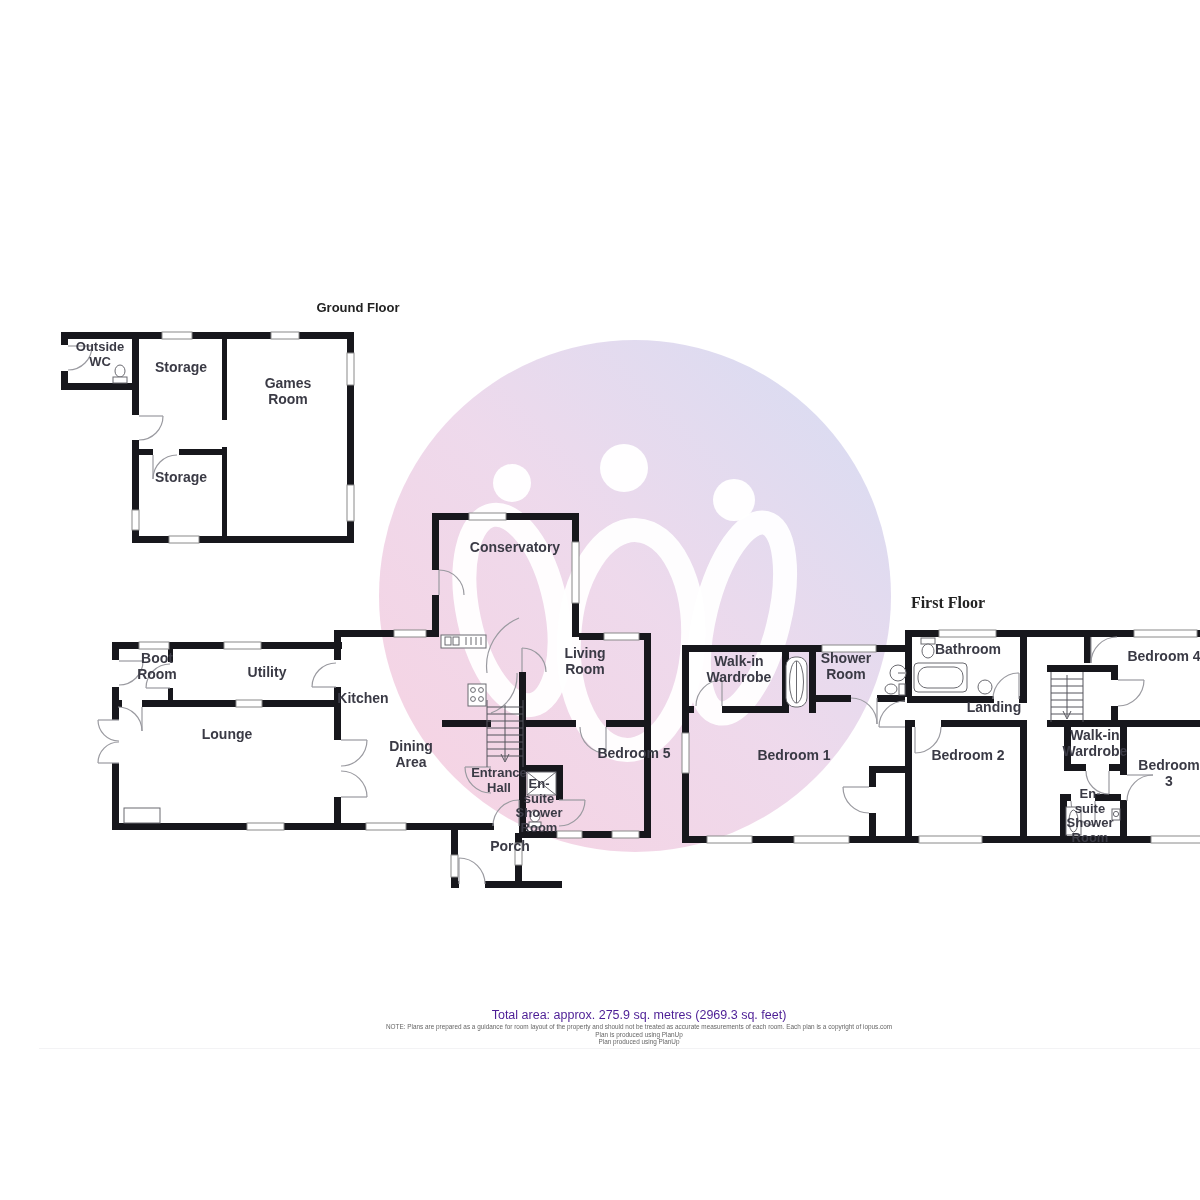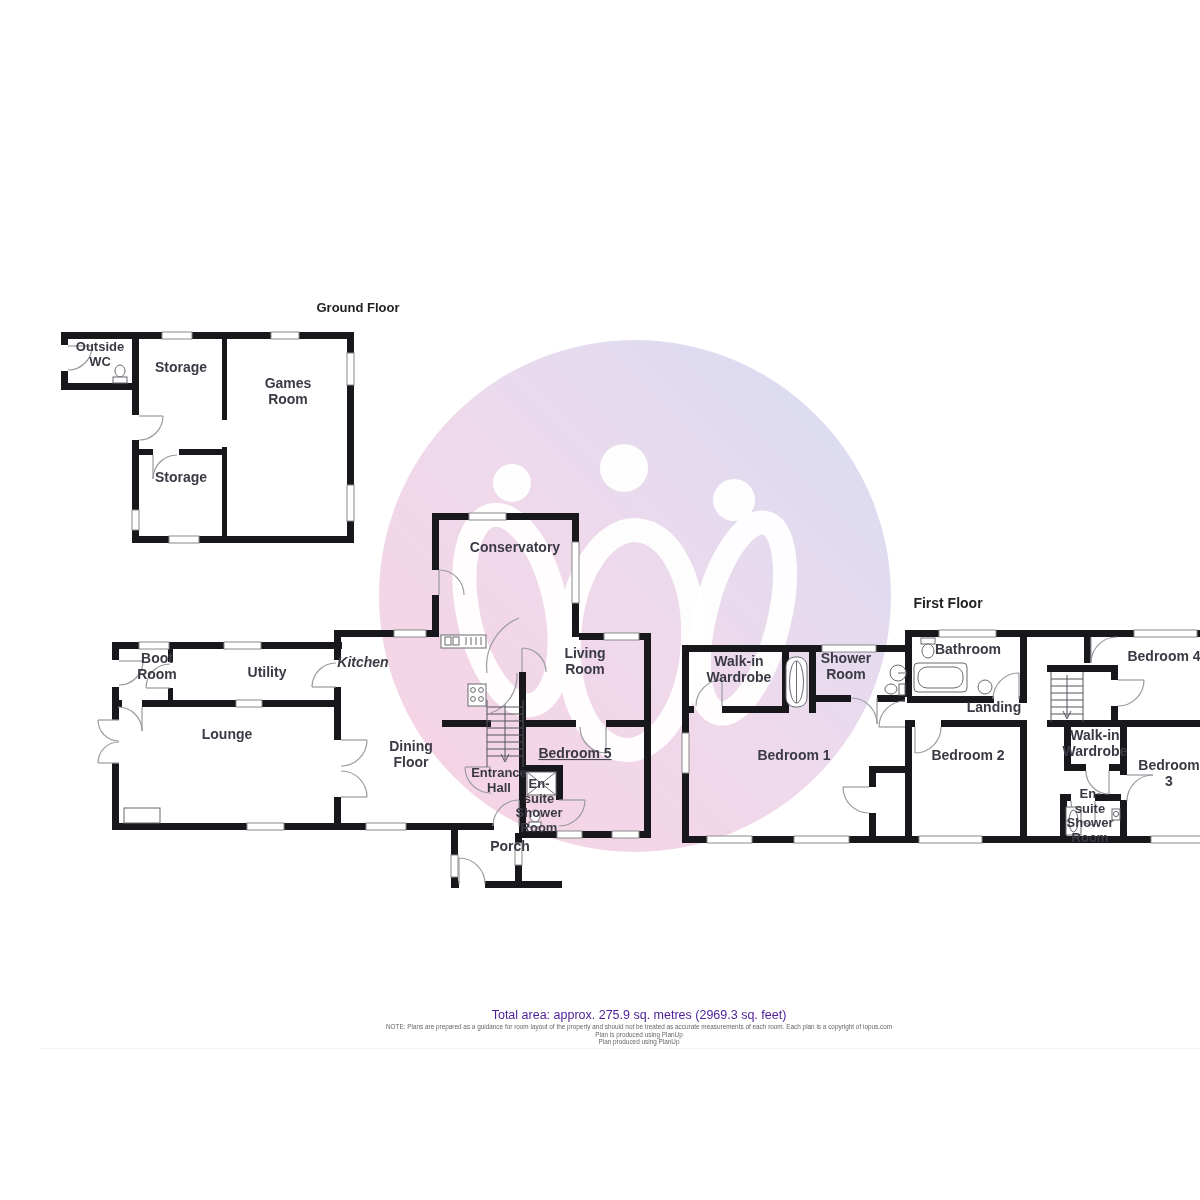--- a/index.html
+++ b/index.html
@@ -347,35 +347,35 @@
         <rect class="fix" x="392" y="212" width="15" height="28"></rect>
         <ellipse class="fix" cx="399.5" cy="226" rx="4.5" ry="11"></ellipse>
       </g>
     <g>
         <rect class="fix" x="438" y="214" width="8" height="11"></rect>
         <circle class="fix" cx="442" cy="219" r="2.6"></circle>
       </g>
   </svg>
 
   <div class="title" style="left:319px;top:307px;">Ground Floor</div>
-  <div class="title" style="left:909px;top:603px;font-size:14px;">First Floor</div>
+  <div class="title" style="left:909px;top:603px;font-size:16px;font-family:Liberation Serif, serif;">First Floor</div>
 
   <div class="lbl small" style="left:61px;top:355px;width:54px;">Outside WC</div>
   <div class="lbl" style="left:142px;top:368px;">Storage</div>
   <div class="lbl" style="left:249px;top:392px;width:56px;">Games Room</div>
   <div class="lbl" style="left:142px;top:478px;">Storage</div>
 
   <div class="lbl" style="left:118px;top:667px;width:46px;">Boot Room</div>
   <div class="lbl" style="left:228px;top:673px;">Utility</div>
   <div class="lbl" style="left:188px;top:735px;">Lounge</div>
-  <div class="lbl" style="left:324px;top:663px;font-style:italic;">Kitchen</div>
-  <div class="lbl" style="left:372px;top:755px;width:50px;">Dining Floor</div>
+  <div class="lbl" style="left:324px;top:699px;">Kitchen</div>
+  <div class="lbl" style="left:372px;top:755px;width:50px;">Dining Area</div>
   <div class="lbl" style="left:464px;top:548px;padding-left:24px;">Conservatory</div>
   <div class="lbl" style="left:546px;top:662px;width:46px;">Living Room</div>
-  <div class="lbl" style="left:536px;top:754px;text-decoration:underline;">Bedroom 5</div>
+  <div class="lbl" style="left:595px;top:754px;">Bedroom 5</div>
   <div class="lbl small" style="left:460px;top:781px;width:64px;">Entrance Hall</div>
   <div class="lbl small" style="left:500px;top:806px;width:50px;">En-suite Shower Room</div>
   <div class="lbl" style="left:449px;top:847px;padding-left:44px;">Porch</div>
 
   <div class="lbl" style="left:700px;top:670px;width:70px;">Walk-in Wardrobe</div>
   <div class="lbl" style="left:807px;top:667px;width:52px;">Shower Room</div>
   <div class="lbl" style="left:755px;top:756px;">Bedroom 1</div>
   <div class="lbl" style="left:929px;top:650px;">Bathroom</div>
   <div class="lbl" style="left:955px;top:708px;">Landing</div>
   <div class="lbl" style="left:1125px;top:657px;">Bedroom 4</div>

